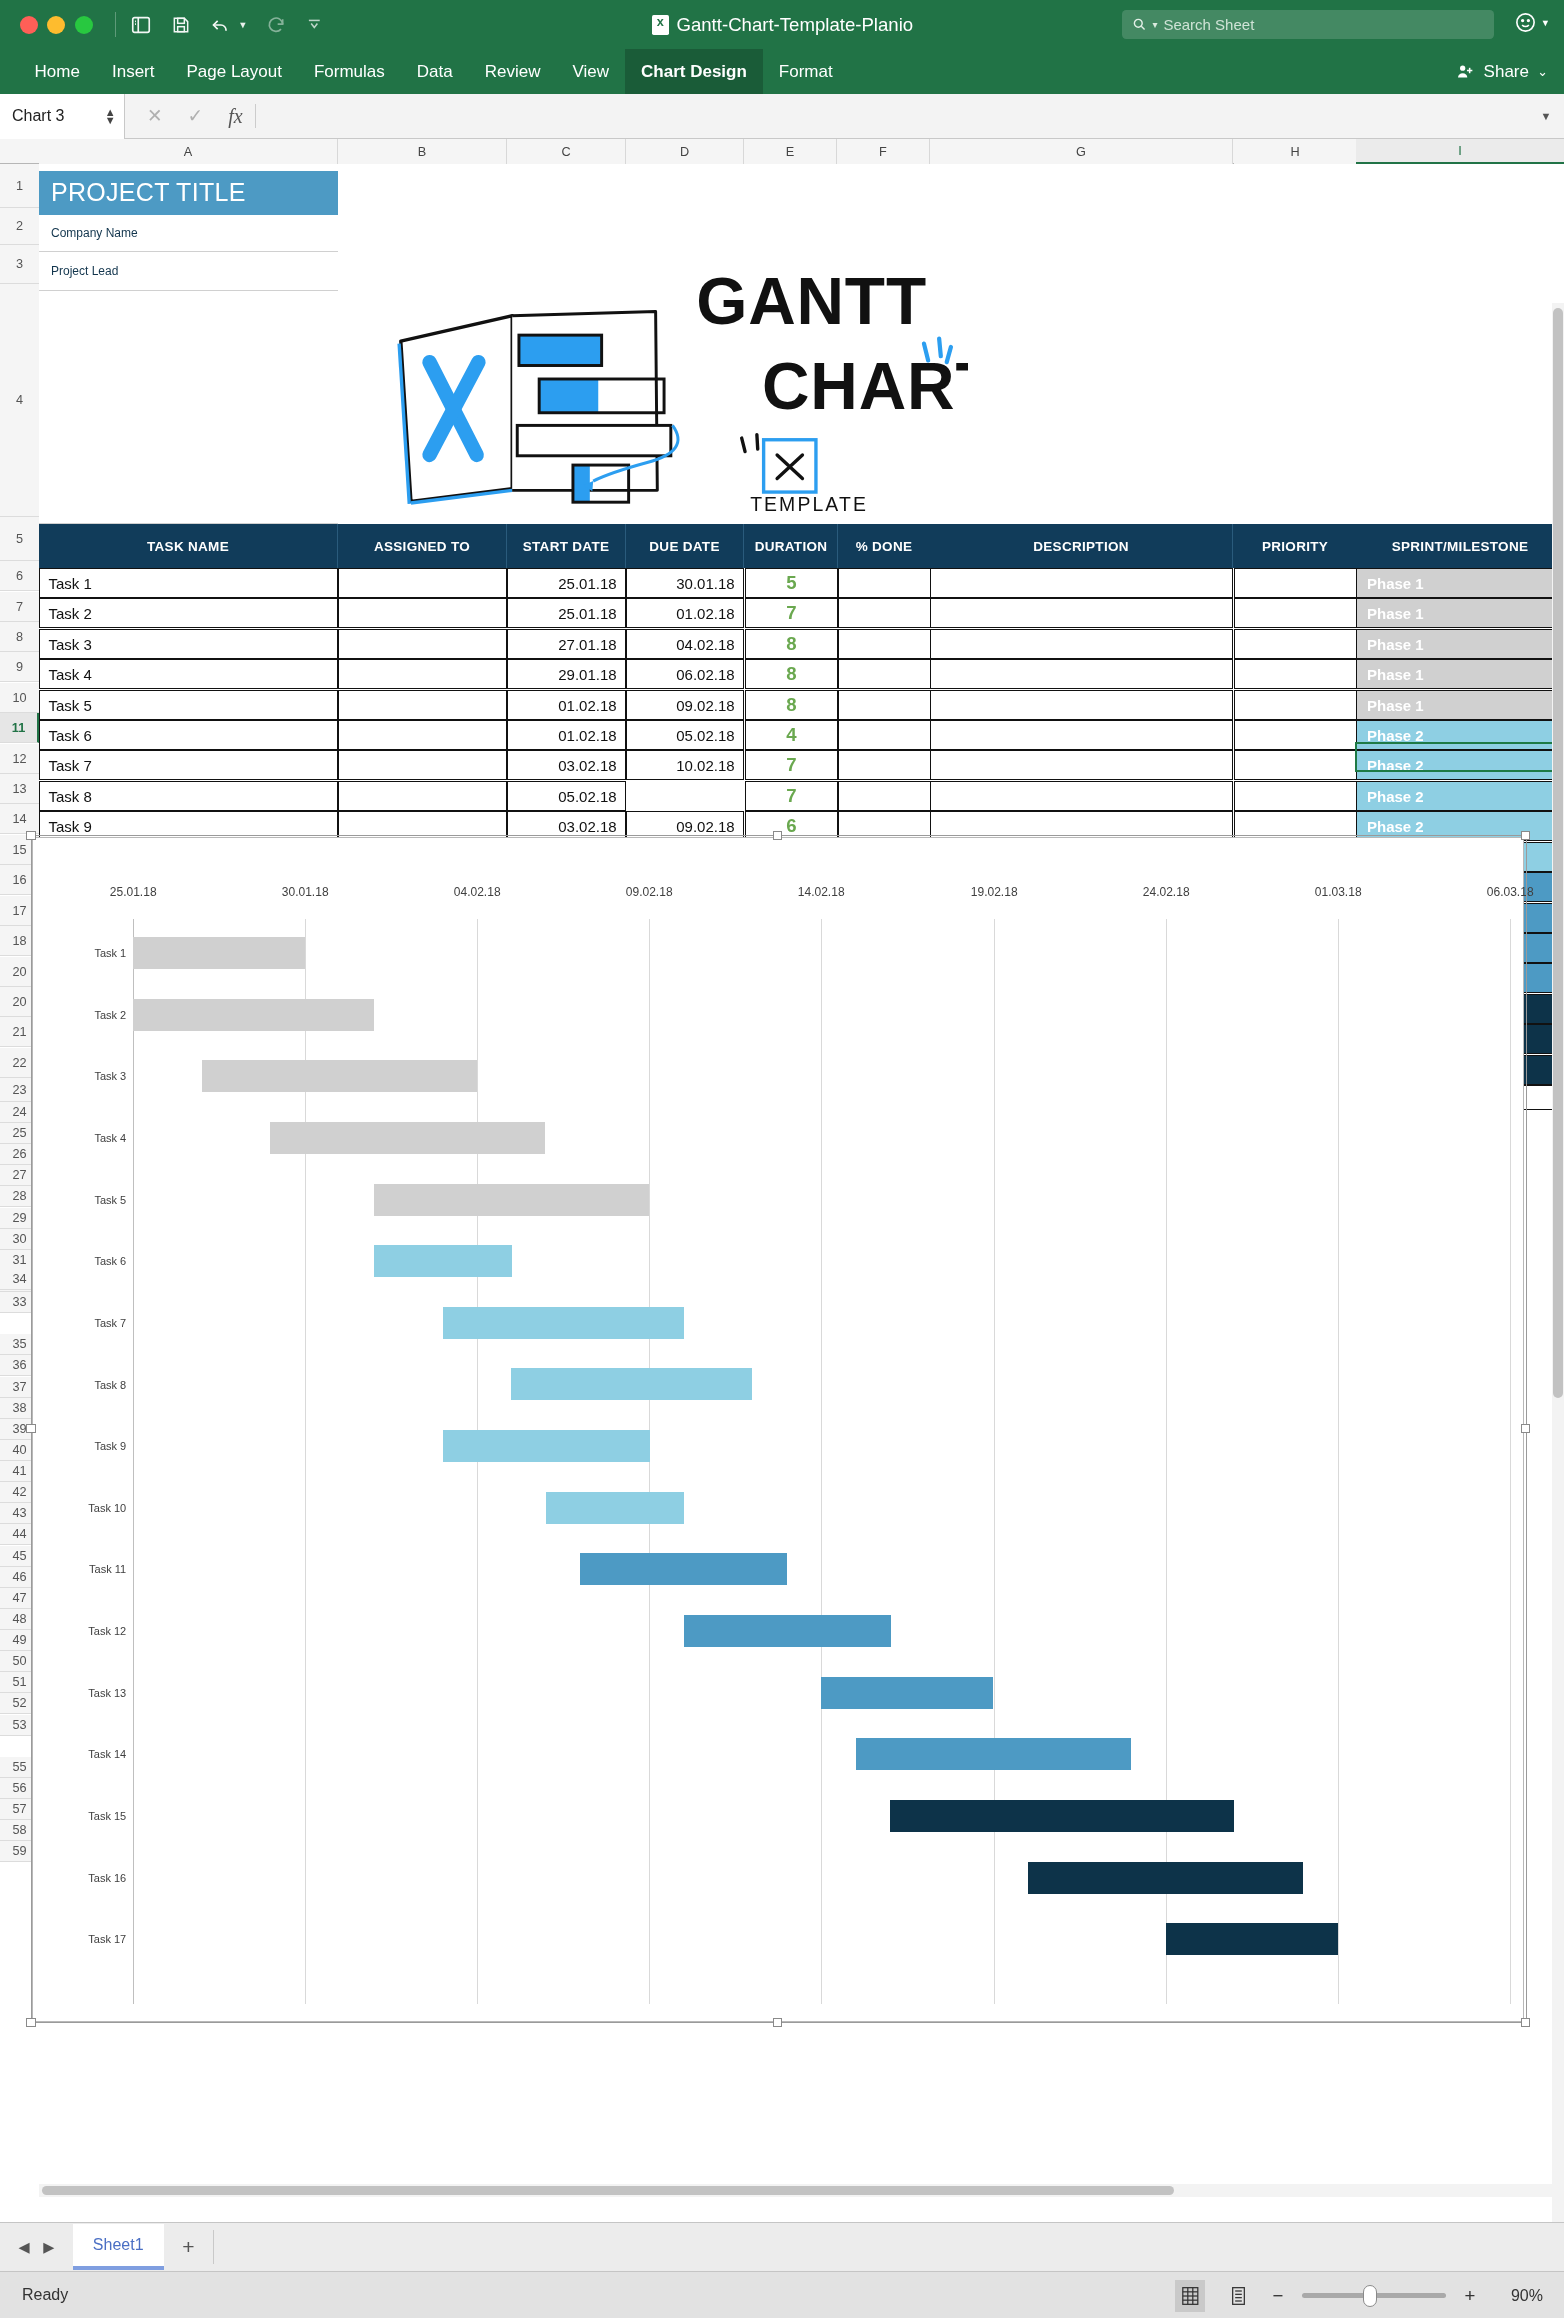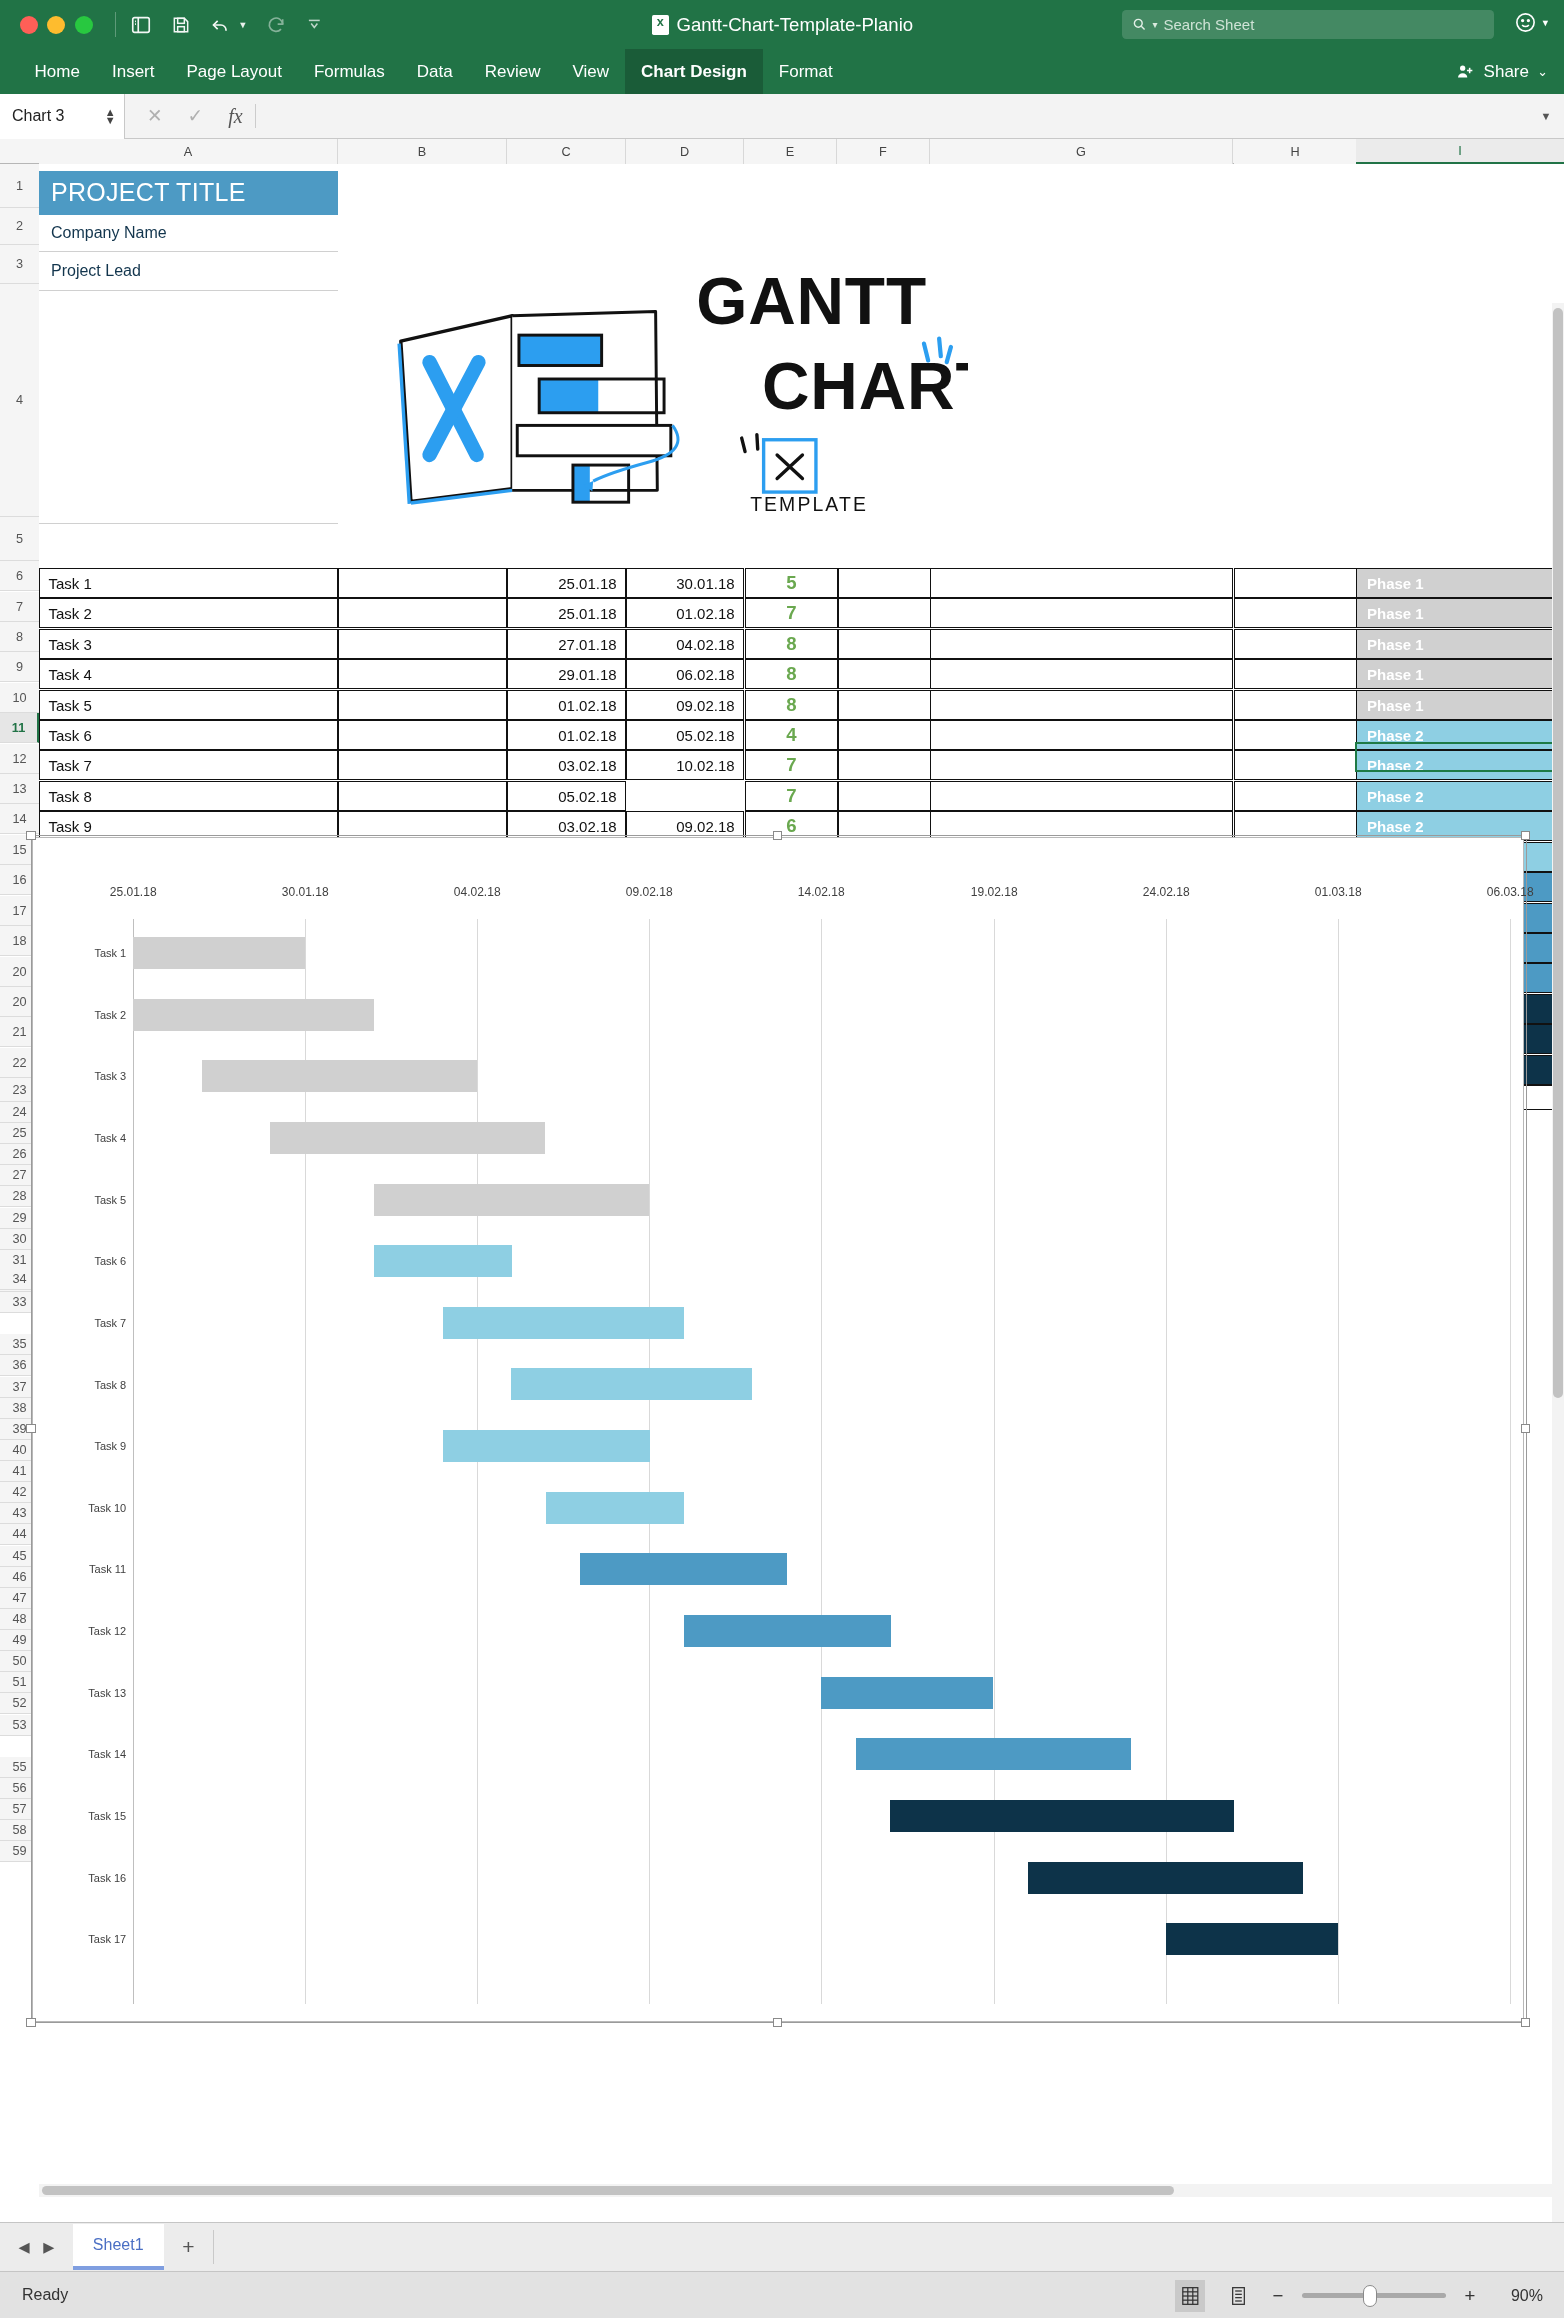--- a/index.html
+++ b/index.html
@@ -97,21 +97,21 @@
   .sheet { position:absolute; left:39px; top:25px; width:1526px; height:2058px; }
 
   .cellbox { position:absolute; border-right:0.8px solid #dcdcdc; border-bottom:0.8px solid #dcdcdc;
              background:#fff; overflow:hidden; }
 
   
   .ptitle {
     position:absolute; background:#4d9ac4; color:#fff; font-size:25px;
     display:flex; align-items:center; padding-left:12px; letter-spacing:0.3px;
   }
-  .subcell { position:absolute; color:#12354d; font-size:16px; display:flex; align-items:center; padding-left:12px;
+  .subcell { position:absolute; color:#12354d; font-size:12px; display:flex; align-items:center; padding-left:12px;
              border-bottom:0.8px solid #d0d0d0; }
 
   
   .thead { position:absolute; background:#113c5a; }
   .th {
     position:absolute; top:0; height:44px; background:#113c5a; color:#fff;
     font-size:13.5px; font-weight:bold; letter-spacing:0.3px;
     display:flex; align-items:center; justify-content:center;
     border-right:0.8px solid #2a5b7c;
   }
@@ -392,20 +392,31 @@
         <path d="M648 118 l5 20 M666 112 l2 21 M680 122 l-5 18" stroke="#2c9ef0" stroke-width="5" stroke-linecap="round"></path>
 
         <path d="M432 230 l4 16 M450 226 l1 17" stroke="#111" stroke-width="4" stroke-linecap="round"></path>
         <rect x="458" y="232" width="62" height="62" fill="#fff" stroke="#2c9ef0" stroke-width="4"></rect>
         <path d="M474 250 l30 28 M504 250 l-30 28" stroke="#111" stroke-width="4" stroke-linecap="round"></path>
         <text x="442" y="316" font-family="'Liberation Sans',sans-serif" font-size="23" fill="#111" letter-spacing="2.5">TEMPLATE</text>
       </svg>
     </div>
 
 
+    <div class="thead" style="left:0;top:360px;width:1526px;height:44px;">
+      <div class="th" style="left:0;width:299px;">TASK NAME</div>
+      <div class="th" style="left:299px;width:169px;">ASSIGNED TO</div>
+      <div class="th" style="left:468px;width:119px;">START DATE</div>
+      <div class="th" style="left:587px;width:118px;">DUE DATE</div>
+      <div class="th" style="left:706px;width:93px;">DURATION</div>
+      <div class="th" style="left:799px;width:93px;">% DONE</div>
+      <div class="th" style="left:891px;width:303px;">DESCRIPTION</div>
+      <div class="th" style="left:1195px;width:123px;">PRIORITY</div>
+      <div class="th" style="left:1317px;width:209px;">SPRINT/MILESTONE</div>
+    </div>
 
     <div id="datarows">
         <div class="td name" style="left: 0px; top: 404px; width: 299px; height: 30px;">Task 1</div>
         <div class="td name" style="left: 299px; top: 404px; width: 169px; height: 30px;"></div>
         <div class="td num" style="left: 468px; top: 404px; width: 119px; height: 30px;">25.01.18</div>
         <div class="td num" style="left: 587px; top: 404px; width: 118px; height: 30px;">30.01.18</div>
         <div class="td dur" style="left: 706px; top: 404px; width: 93px; height: 30px;">5</div>
         <div class="td name" style="left: 799px; top: 404px; width: 93px; height: 30px;"></div>
         <div class="td name" style="left: 891px; top: 404px; width: 303px; height: 30px;"></div>
         <div class="td name" style="left: 1195px; top: 404px; width: 123px; height: 30px;"></div>

